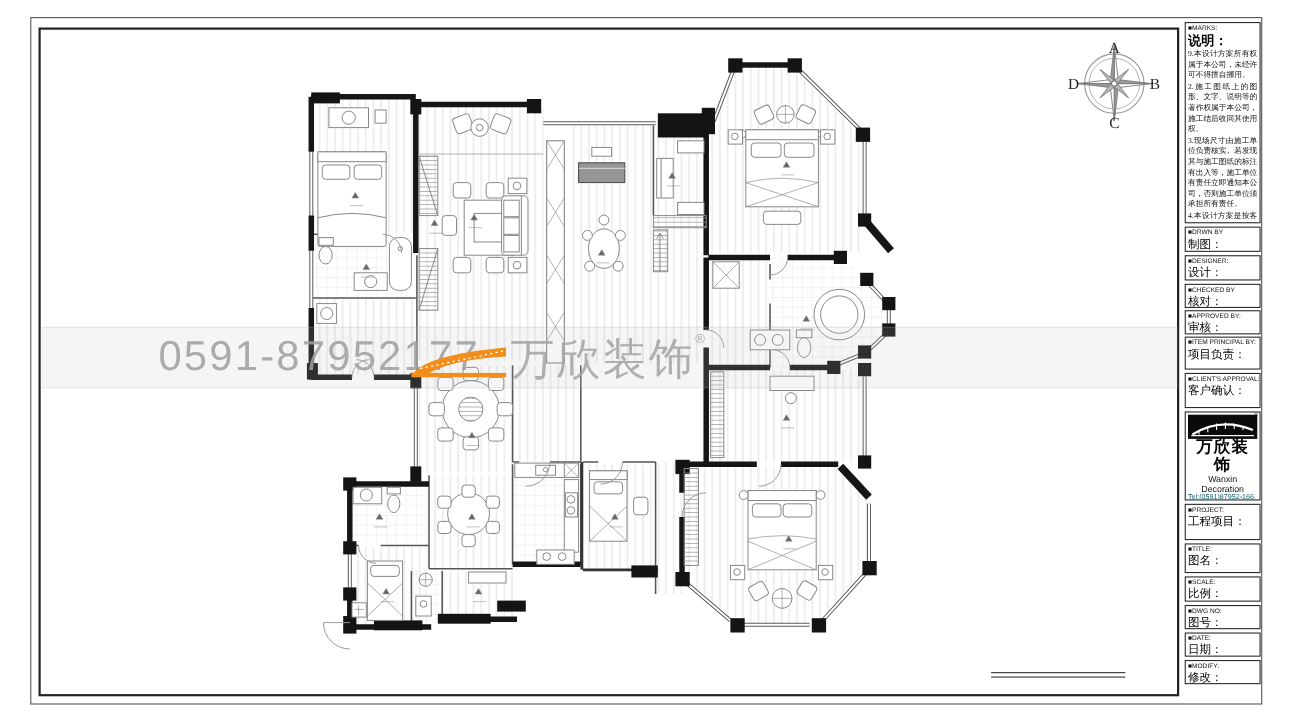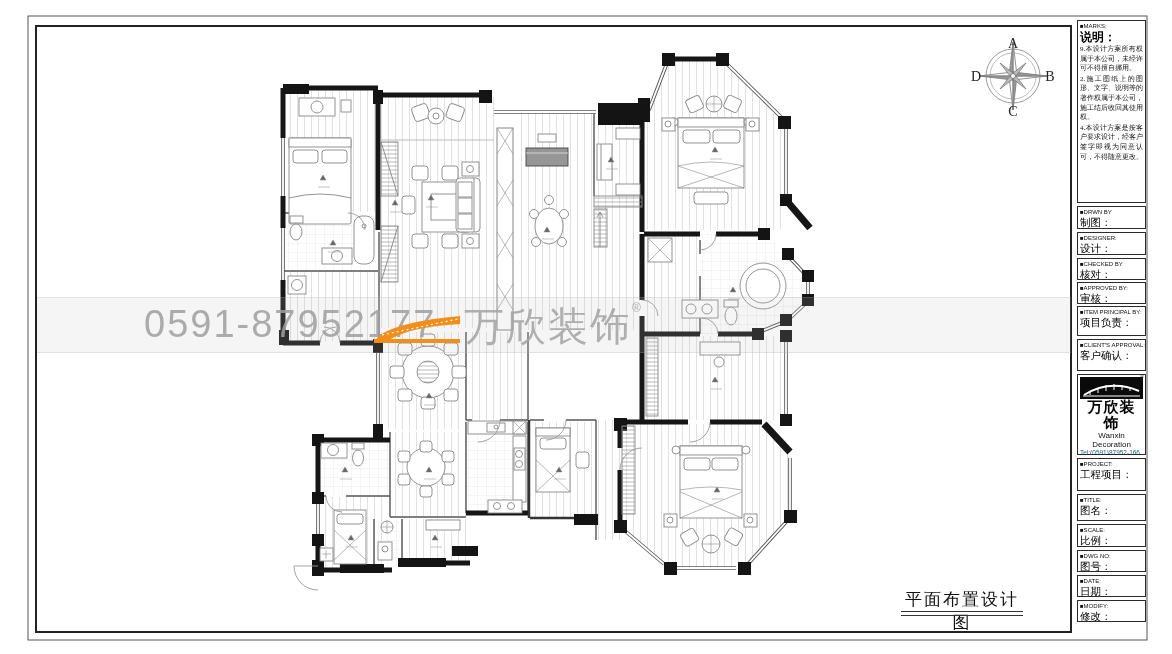--- a/index.html
+++ b/index.html
@@ -459,30 +459,30 @@
 
   <div class="abs" id="wm-band"></div>
   <div class="abs wm" id="wm-phone">0591-87952177</div>
   <svg class="abs" id="wm-logo" width="90" height="34" viewBox="0 0 90 34">
     <path d="M2,31 Q12,12 88,5 L88,13 Q34,16 14,31 Z" fill="#f28f1c"></path>
     <rect x="2" y="28" width="86" height="4" fill="#f28f1c"></rect>
     <path d="M10,24 L86,8" stroke="#fff" stroke-width="1.2" stroke-dasharray="2,3" fill="none"></path>
   </svg>
   <div class="abs wm" id="wm-brand"><span>万欣装饰</span><sup>®</sup></div>
 
-  <div class="abs" id="dwg-title">平面布置设计图</div>
   <div class="abs" id="dwg-title-underline"></div>
 
   <div class="abs" id="titleblock">
 
     <div class="tb-box" style="top:2px;height:183px">
       <div class="tb-en">■MARKS:</div>
       <div class="tb-cn tb-cn-big">说明：</div>
       <div class="tb-note">9.本设计方案所有权属于本公司，未经许可不得擅自挪用。</div>
       <div class="tb-note">2.施工图纸上的图形、文字、说明等的著作权属于本公司，施工结后收回其使用权。</div>
+      <div class="tb-note">3.现场尺寸由施工单位负责核实。若发现其与施工图纸的标注有出入等，施工单位有责任立即通知本公司，否则施工单位须承担所有责任。</div>
       <div class="tb-note">4.本设计方案是按客户要求设计，经客户签字即视为同意认可，不得随意更改。</div>
     </div>
 
     <div class="tb-box" style="top:188px;height:23px">
       <div class="tb-en">■DRWN BY</div>
       <div class="tb-cn">制图：</div>
     </div>
     <div class="tb-box" style="top:214px;height:23px">
       <div class="tb-en">■DESIGNER:</div>
       <div class="tb-cn">设计：</div>

